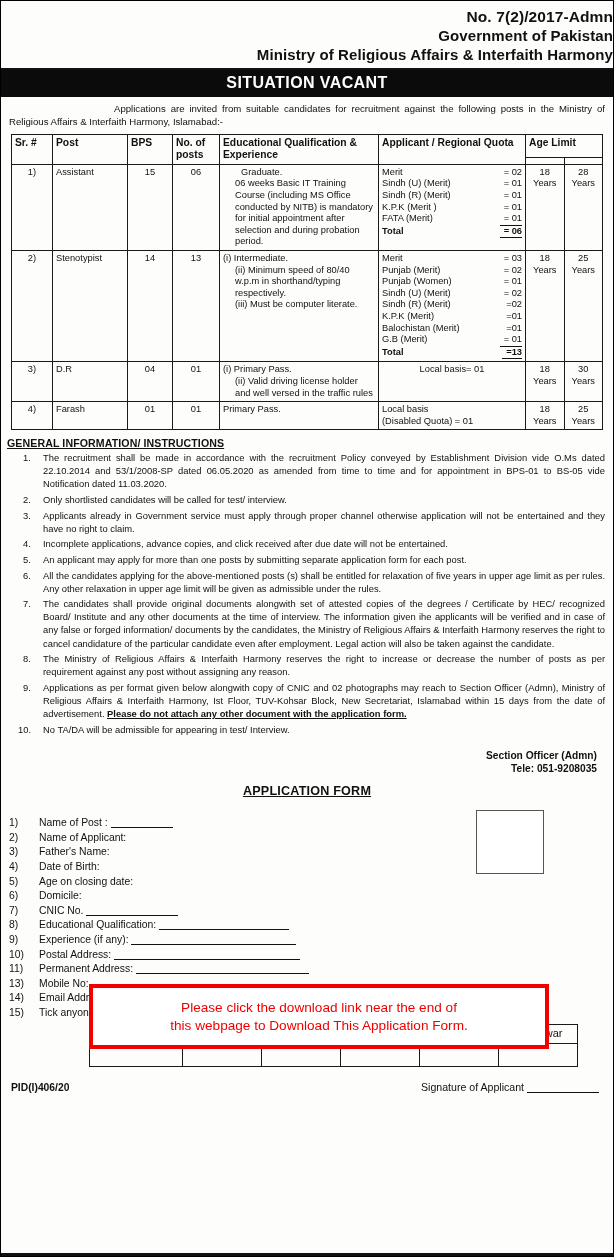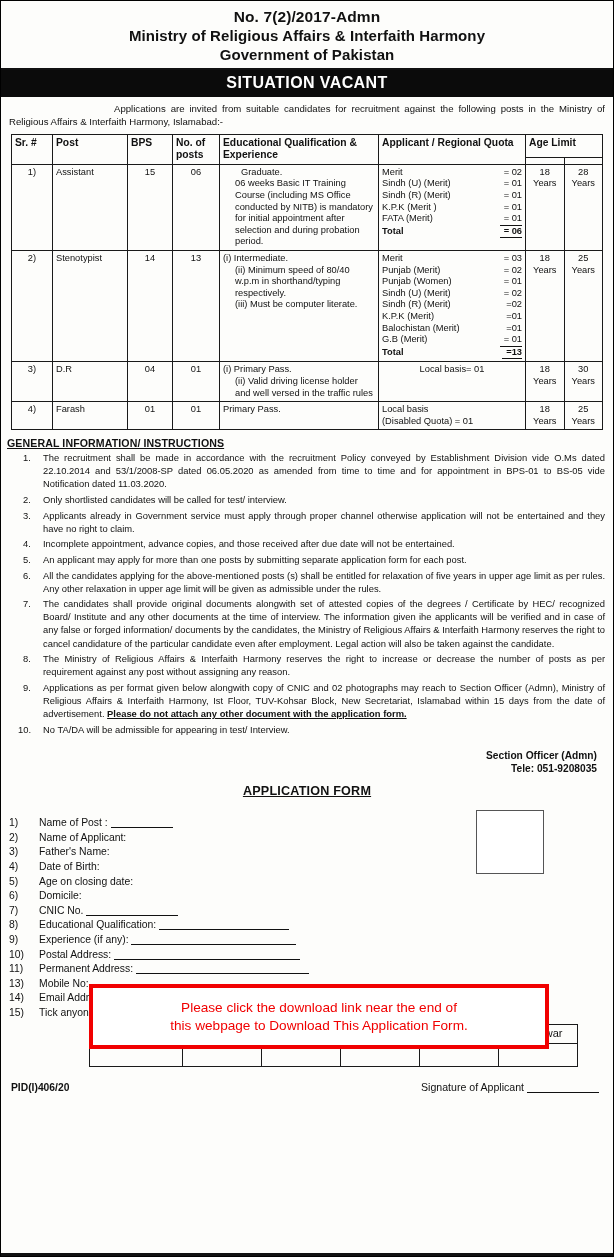--- a/index.html
+++ b/index.html
@@ -3,21 +3,21 @@
 <meta charset="utf-8">
 <style>
   html,body{margin:0;padding:0;background:#8a8a8a;}
   body{font-family:"Liberation Sans", sans-serif;}
   #page{
     position:relative;width:614px;height:1257px;background:#fdfdfb;
     overflow:hidden;border:1px solid #000;box-sizing:border-box;
     color:#111;
   }
   
-  .head-block{padding:6px 0 4px 0;text-align:center;}
+  .head-block{padding:6px 0 4px 0;text-align:right;}
   .head-line{font-weight:bold;letter-spacing:.1px;}
   .h1{font-size:15.5px;line-height:19px;}
   .h2{font-size:15px;line-height:19px;}
   .h3{font-size:15px;line-height:19px;}
   .rule{height:2px;background:#111;margin:0;}
   .banner{
     background:#0b0b0b;color:#fff;text-align:center;
     font-size:16px;font-weight:bold;padding:4px 0 5px 0;letter-spacing:.4px;
   }
   .intro{
@@ -122,22 +122,22 @@
   .sigapp{font-size:10.6px;}
   .botrule{position:absolute;left:0;right:0;bottom:0;height:3px;background:#111;}
 </style>
 </head>
 <body>
 
 <div id="page">
 
   <div class="head-block">
     <div class="head-line h1">No. 7(2)/2017-Admn</div>
+    <div class="head-line h2">Government of Pakistan</div>
     <div class="head-line h3">Ministry of Religious Affairs &amp; Interfaith Harmony</div>
-    <div class="head-line h2">Government of Pakistan</div>
   </div>
   <div class="rule"></div>
   <div class="banner">SITUATION VACANT</div>
   <div class="intro"><span class="ind"></span><span>Applications are invited from suitable candidates for recruitment against the following posts in the Ministry of Religious Affairs &amp; Interfaith Harmony, Islamabad:-</span></div>
 
   <table class="posts">
     <thead>
       <tr>
         <th class="c-sr" rowspan="2">Sr. #</th>
         <th class="c-post" rowspan="2">Post</th>
@@ -297,21 +297,21 @@
           </td>
         </tr>
       </tbody>
   </table>
 
   <div class="gi-title">GENERAL INFORMATION/ INSTRUCTIONS</div>
   <ol class="instr" id="instr-list">
       <li><span class="num">1.</span><span>The recruitment shall be made in accordance with the recruitment Policy conveyed by Establishment Division vide O.Ms dated 22.10.2014 and 53/1/2008-SP dated 06.05.2020  as amended from time to time and for appointment in BPS-01 to BS-05 vide Notification dated 11.03.2020.</span></li>
       <li><span class="num">2.</span><span>Only shortlisted candidates will be called for test/ interview.</span></li>
       <li><span class="num">3.</span><span>Applicants already in Government service must apply through proper channel otherwise application will not be entertained and they have no right to claim.</span></li>
-      <li><span class="num">4.</span><span>Incomplete appointment, advance copies, and those received after due date will not be entertained.</span></li>
+      <li><span class="num">4.</span><span>Incomplete applications, advance copies, and click received after due date will not be entertained.</span></li>
       <li><span class="num">5.</span><span>An applicant may apply for more than one posts by submitting separate application form for each post.</span></li>
       <li><span class="num">6.</span><span>All the candidates applying for the above-mentioned posts (s) shall be entitled for relaxation of five years in upper age limit as per rules. Any other relaxation in upper age limit will be given as admissible under the rules.</span></li>
       <li><span class="num">7.</span><span>The candidates shall provide original documents alongwith set of attested copies of the degrees / Certificate by HEC/ recognized Board/ Institute and any other documents at the time of interview. The information given ihe applicants will be verified and in case of any false or forged information/ documents by the candidates, the Ministry of Religious Affairs &amp; Interfaith Harmony reserves the right to cancel candidature of the particular candidate even after employment. Legal action will also be taken against the candidate.</span></li>
       <li><span class="num">8.</span><span>The Ministry of Religious Affairs &amp; Interfaith Harmony reserves the right to  increase or decrease the number of posts as per requirement against any post without assigning any reason.</span></li>
       <li><span class="num">9.</span><span>Applications as per format given below alongwith copy of CNIC and 02 photographs may reach to Section Officer (Admn), Ministry of Religious Affairs &amp; Interfaith Harmony, Ist Floor, TUV-Kohsar Block,   New Secretariat, Islamabad within 15 days from the date of advertisement. </span><span class="bu">Please do not attach any other document with the application form.</span></li>
       <li><span class="num wide">10.</span><span>No TA/DA will be admissible for appearing in test/ Interview.</span></li>
     </ol>
   <div class="sig">
     <div>Section Officer (Admn)</div>
     <div>Tele: 051-9208035</div>

